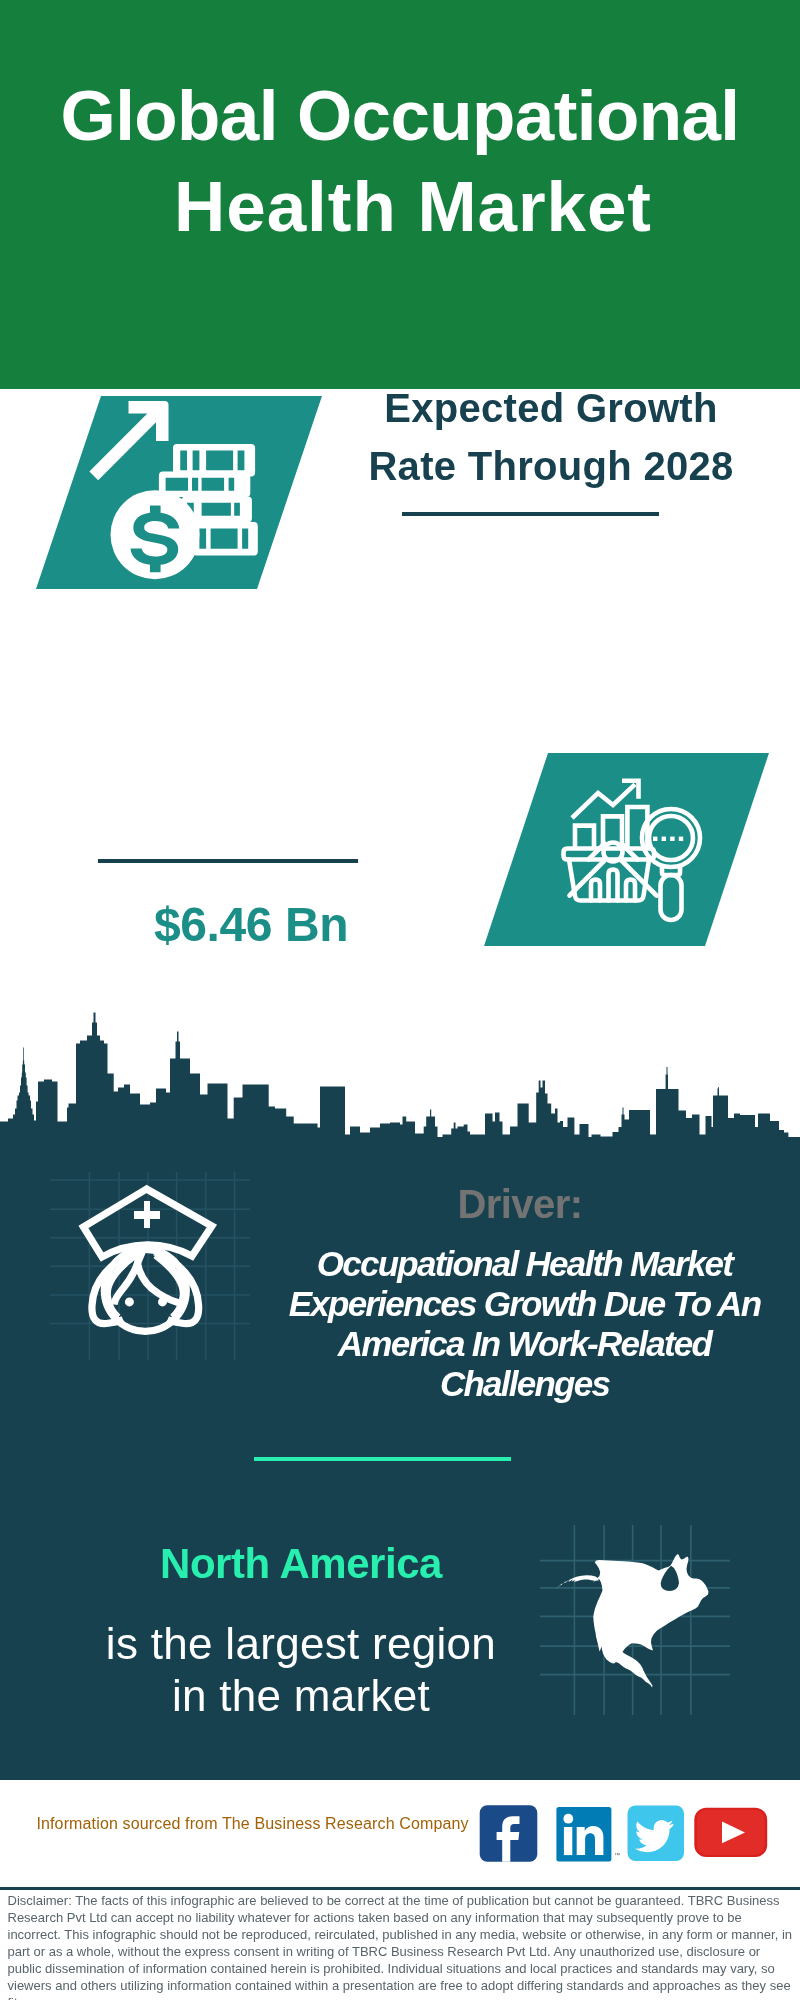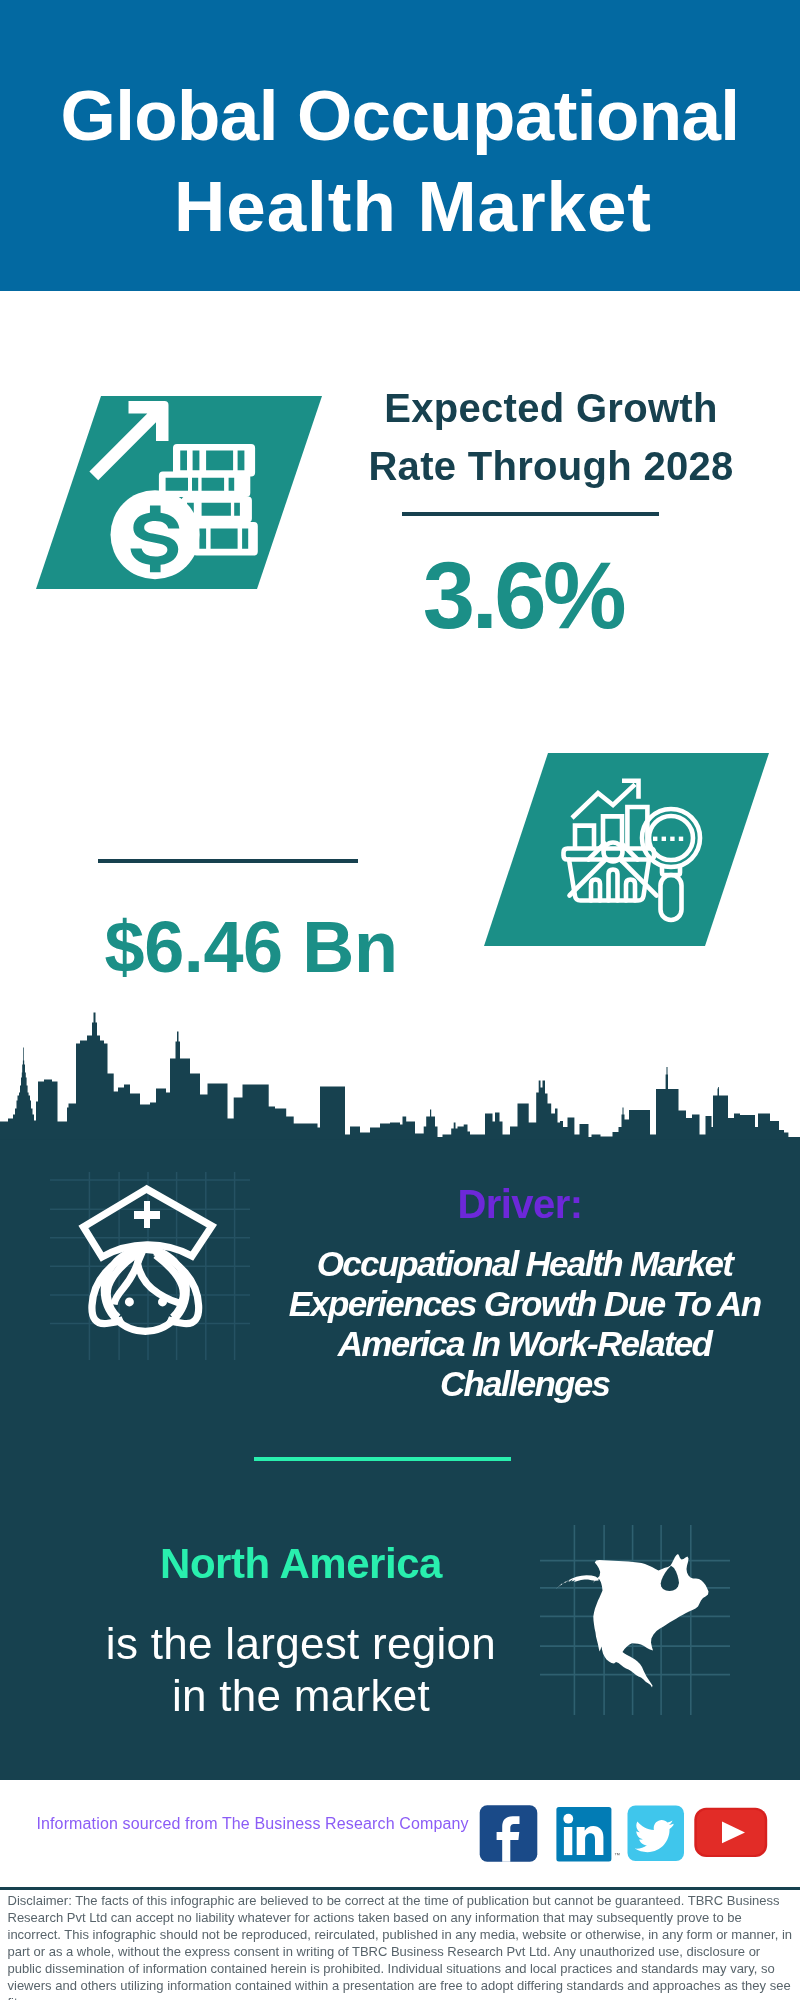--- a/index.html
+++ b/index.html
@@ -2,21 +2,21 @@
 <html><head>
 <meta charset="utf-8">
 <style>
   * { margin:0; padding:0; box-sizing:border-box; }
   html,body { width:800px; height:2000px; }
   body { font-family:"Liberation Sans", sans-serif; background:#ffffff; overflow:hidden;
          -webkit-font-smoothing:antialiased; }
   .page { position:relative; width:800px; height:2000px; background:#fff; }
 
   
-  .header { position:absolute; left:0; top:0; width:800px; height:291px; background:#0369a1; }
+  .header { position:absolute; left:0; top:0; width:800px; height:389px; background:#15803d; }
   .header .t { position:absolute; left:0; width:800px; text-align:center;
                color:#ffffff; font-weight:bold; font-size:71px; line-height:78px; }
   .header .t1 { top:77px; letter-spacing:-0.6px; }
   .header .t2 { top:168px; letter-spacing:0.95px;margin-left:13px; }
 
   
   .para { position:absolute; background:#1b8f87; }
   .para1 { left:36px; top:396px; width:286px; height:193px;
            clip-path:polygon(65px 0, 286px 0, 221px 193px, 0 193px); }
   .para2 { left:484px; top:753px; width:285px; height:193px;
@@ -27,34 +27,34 @@
                 line-height:58px; text-align:center; letter-spacing:0.3px; }
   .divider { position:absolute; height:4px; background:#17414f; }
   .stat-value { position:absolute; color:#1b8f87; font-weight:bold;
                 text-align:center; }
 
   
   .dark { position:absolute; left:0; top:1137px; width:800px; height:643px; background:#17414f; }
   .skyline { position:absolute; left:0; top:1000px; width:800px; height:150px; }
 
   
-  .driver-title { position:absolute; color:#6d28d9; font-weight:bold; font-size:40px;
+  .driver-title { position:absolute; color:#737373; font-weight:bold; font-size:40px;
                   line-height:40px; text-align:center; letter-spacing:-0.55px; }
   .driver-text { position:absolute; color:#ffffff; font-weight:bold; font-size:35px;
                  line-height:40px; text-align:center; letter-spacing:-1.75px;font-style:italic; }
   .mint-rule { position:absolute; height:5px; background:#29efae; }
 
   
   .region-name { position:absolute; color:#29efae; font-weight:bold; font-size:42px;
                  line-height:42px; text-align:center; letter-spacing:-0.45px; }
   .region-text { position:absolute; color:#ffffff; font-size:44px; line-height:52px;
                  text-align:center; letter-spacing:0.3px;margin-top:32px; }
 
   
-  .src { position:absolute; color:#8b5cf6; font-size:16px; line-height:19px; letter-spacing:0.14px; }
+  .src { position:absolute; color:#a16207; font-size:16px; line-height:19px; letter-spacing:0.14px; }
   .disclaimer { position:absolute; left:7.5px; top:1892px; width:788px;
                 color:#58646b; font-size:13px; line-height:17.05px; }
   .rule-bot { position:absolute; left:0; top:1887px; width:800px; height:3px; background:#17414f; }
 </style>
 </head>
 <body>
 
 <div class="page">
 
   <div class="header">
@@ -92,21 +92,20 @@
 
       <circle cx="70" cy="144.7" r="44.5"></circle>
     </g>
     <path d="M64.2,111 L76.4,111 L76.4,119.6 C88.7,121 96.8,127.8 98,137.7 L85.3,137.7 C83.8,132.1 78.4,129 70.3,129 C62.3,129 57.6,132 57.6,136.3 C57.6,140 60.5,142 67.4,143.4 L78.7,145.7 C90.9,148.2 96.7,153.5 96.7,161.4 C96.7,171 89,177.9 76.4,179.3 L76.4,187.9 L64.2,187.9 L64.2,179.3 C51.2,178 42.8,171 41.8,160.7 L54.6,160.7 C56.1,166.6 61.7,169.9 70.5,169.9 C78.8,169.9 84.2,166.7 84.2,162.1 C84.2,158.4 81.4,156.3 74.5,154.9 L63.2,152.6 C50.8,150 45.1,144.8 45.1,136.7 C45.1,127.5 52.3,120.9 64.2,119.6 Z" fill="#1b8f87" transform="translate(70,144.7) scale(0.87) translate(-70,-144.7)"></path>
   </svg>
   <div class="stat-label" style="left:326px;top:379px;width:450px;">
     <div>Expected Growth</div>
     <div>Rate Through 2028</div>
   </div>
   <div class="divider" style="left:402px;top:512px;width:257px;"></div>
-  <div class="stat-value" style="left:313px;top:549px;width:420px;font-size:94px;line-height:94px;letter-spacing:-3.5px;">3.6%</div>
 
   <div class="para para2"></div>
   <svg class="icon2" width="160" height="170" viewBox="0 0 160 170" style="position:absolute;left:555px;top:770px;overflow:visible;">
     <g fill="none" stroke="#ffffff" stroke-width="4.6" stroke-linecap="butt" stroke-linejoin="miter">
 
       <polyline points="17,48 43,23 58,35 80,14.4"></polyline>
 
       <path d="M20,79.6 L20,55.6 L39,55.6 L39,79.6"></path>
       <path d="M48,79.6 L48,46.4 L67,46.4 L67,79.6"></path>
       <path d="M72.4,79.6 L72.4,37 L92.4,37 L92.4,79.6"></path>
@@ -136,21 +135,21 @@
       <line x1="49.5" y1="73.5" x2="33.5" y2="89.5"></line>
       <line x1="66.5" y1="73.5" x2="82.5" y2="89.5"></line>
 
       <path d="M36,130.5 L36,114 Q36,109.5 40.5,109.5 Q45,109.5 45,114 L45,130.5"></path>
       <path d="M53.5,130.5 L53.5,104 Q53.5,99.5 58,99.5 Q62.5,99.5 62.5,104 L62.5,130.5"></path>
       <path d="M71,130.5 L71,114 Q71,109.5 75.5,109.5 Q80,109.5 80,114 L80,130.5"></path>
     </g>
     <circle cx="58" cy="82" r="9.5" fill="none" stroke="#ffffff" stroke-width="4.6"></circle>
   </svg>
   <div class="divider" style="left:98px;top:859px;width:260px;"></div>
-  <div class="stat-value" style="left:26px;top:912px;width:450px;font-size:72px;line-height:71px;letter-spacing:-0.4px;">$6.46 Bn</div>
+  <div class="stat-value" style="left:26px;top:889px;width:450px;font-size:48px;line-height:71px;letter-spacing:-0.4px;">$6.46 Bn</div>
 
   <div class="dark"></div>
   <svg class="skyline" width="800" height="145" viewBox="0 0 800 145" style="position:absolute;left:0;top:1000px;">
     <path fill="#17414f" d="M0,137 L0,119 L8,119 L8,116 L13,116 L13,112 L15,112 L15,106 L16.5,106 L16.5,98 L17.5,98 L17.5,93 L19,93 L19,90 L20,90 L20,83 L21,83 L21,75 L21.8,75 L21.8,70 L22.2,70 L22.2,62 L22.9,62 L22.9,58 L23.2,58 L23.2,45 L23.9,45 L23.9,58 L24.2,58 L24.2,62 L25,62 L25,70 L25.8,70 L25.8,75 L26.6,75 L26.6,83 L27.6,83 L27.6,90 L28.6,90 L28.6,93 L30,93 L30,98 L31,98 L31,106 L32.5,106 L32.5,112 L34,112 L34,118 L36,118 L36,99 L38,99 L38,79 L44,79 L44,77 L52,77 L52,79 L57.5,79 L57.5,119 L67,119 L67,105 L68.5,105 L68.5,101 L76,101 L76,41 L80,41 L80,38 L87,38 L87,33 L92,33 L92,20 L93.5,20 L93.5,10 L95.5,10 L95.5,20 L97,20 L97,33 L100,33 L100,38 L104,38 L104,41 L107.5,41 L107.5,71 L113.7,71 L113.7,89 L118,89 L118,85 L124,85 L124,82 L130,82 L130,91 L140,91 L140,102 L150,102 L150,100 L156,100 L156,86 L166,86 L166,90 L170,90 L170,56 L175.5,56 L175.5,39 L177,39 L177,29 L178.5,29 L178.5,39 L180,39 L180,56 L190,56 L190,71 L200,71 L200,92 L207.5,92 L207.5,81 L227.5,81 L227.5,116 L233.7,116 L233.7,95 L242.5,95 L242.5,82 L268.7,82 L268.7,104 L275,104 L275,106 L286.2,106 L286.2,114 L293.7,114 L293.7,121 L317.5,121 L317.5,125 L320,125 L320,84 L345,84 L345,132 L350,132 L350,124 L360,124 L360,130 L370,130 L370,125 L380,125 L380,121 L390,121 L390,120 L400,120 L400,122 L402.5,122 L402.5,114 L406.2,114 L406.2,119 L415,119 L415,131 L423.7,131 L423.7,124 L426.2,124 L426.2,114 L430,114 L430,107 L431.2,107 L431.2,114 L435,114 L435,124 L437.5,124 L437.5,135 L442.5,135 L442.5,132 L451.2,132 L451.2,126 L453.7,126 L453.7,120 L455.5,120 L455.5,126 L457.5,126 L457.5,124 L463.7,124 L463.7,122 L467.5,122 L467.5,129 L470,129 L470,132 L485,132 L485,111 L492.5,111 L492.5,119 L495,119 L495,110 L499.5,110 L499.5,119 L502.5,119 L502.5,132 L510,132 L510,124 L517.5,124 L517.5,101 L528.7,101 L528.7,120 L536.2,120 L536.2,90 L538.7,90 L538.7,78 L540.5,78 L540.5,85 L542.5,85 L542.5,78 L545,78 L545,91 L547.5,91 L547.5,101 L551.2,101 L551.2,111 L555,111 L555,106 L557.5,106 L557.5,120 L560,120 L560,118.5 L563,118.5 L563,124.5 L567.5,124.5 L567.5,115 L574.4,115 L574.4,132 L579.5,132 L579.5,121.5 L588.5,121.5 L588.5,135 L591.5,135 L591.5,132 L600.5,132 L600.5,134 L612.5,134 L612.5,129.5999999999999 L618.5,129.5999999999999 L618.5,124.5 L621.5,124.5 L621.5,112 L622.5,112 L622.5,105 L623.5,105 L623.5,112 L624.5,112 L624.5,117 L629,117 L629,107.40000000000009 L650,107.40000000000009 L650,132 L656,132 L656,86.40000000000009 L665.6,86.40000000000009 L665.6,72 L666.5,72 L666.5,64.5 L667.5,64.5 L667.5,72 L668,72 L668,86.40000000000009 L678.5,86.40000000000009 L678.5,108 L686,108 L686,115.5 L692,115.5 L692,111.90000000000009 L699.5,111.90000000000009 L699.5,132 L705.5,132 L705.5,113.40000000000009 L711.5,113.40000000000009 L711.5,124.5 L713,124.5 L713,93 L717.5,93 L717.5,86 L718.2,86 L718.2,84.59999999999991 L719,84.59999999999991 L719,93 L728,93 L728,115.5 L734,115.5 L734,111 L740,111 L740,112.5 L755,112.5 L755,124.5 L758,124.5 L758,111 L770,111 L770,118.5 L779,118.5 L779,127.5 L784,127.5 L784,130 L788.4,130 L788.4,133.4000000000001 L788.4,133.4000000000001 L788.4,137 Z"></path>
   </svg>
 
   <svg width="200" height="210" viewBox="0 0 200 210" style="position:absolute;left:50px;top:1150px;overflow:hidden;">
     <g stroke="#255263" stroke-width="1.5">
       <line x1="39.4" y1="22" x2="39.4" y2="210"></line>
       <line x1="69.1" y1="22" x2="69.1" y2="210"></line>

